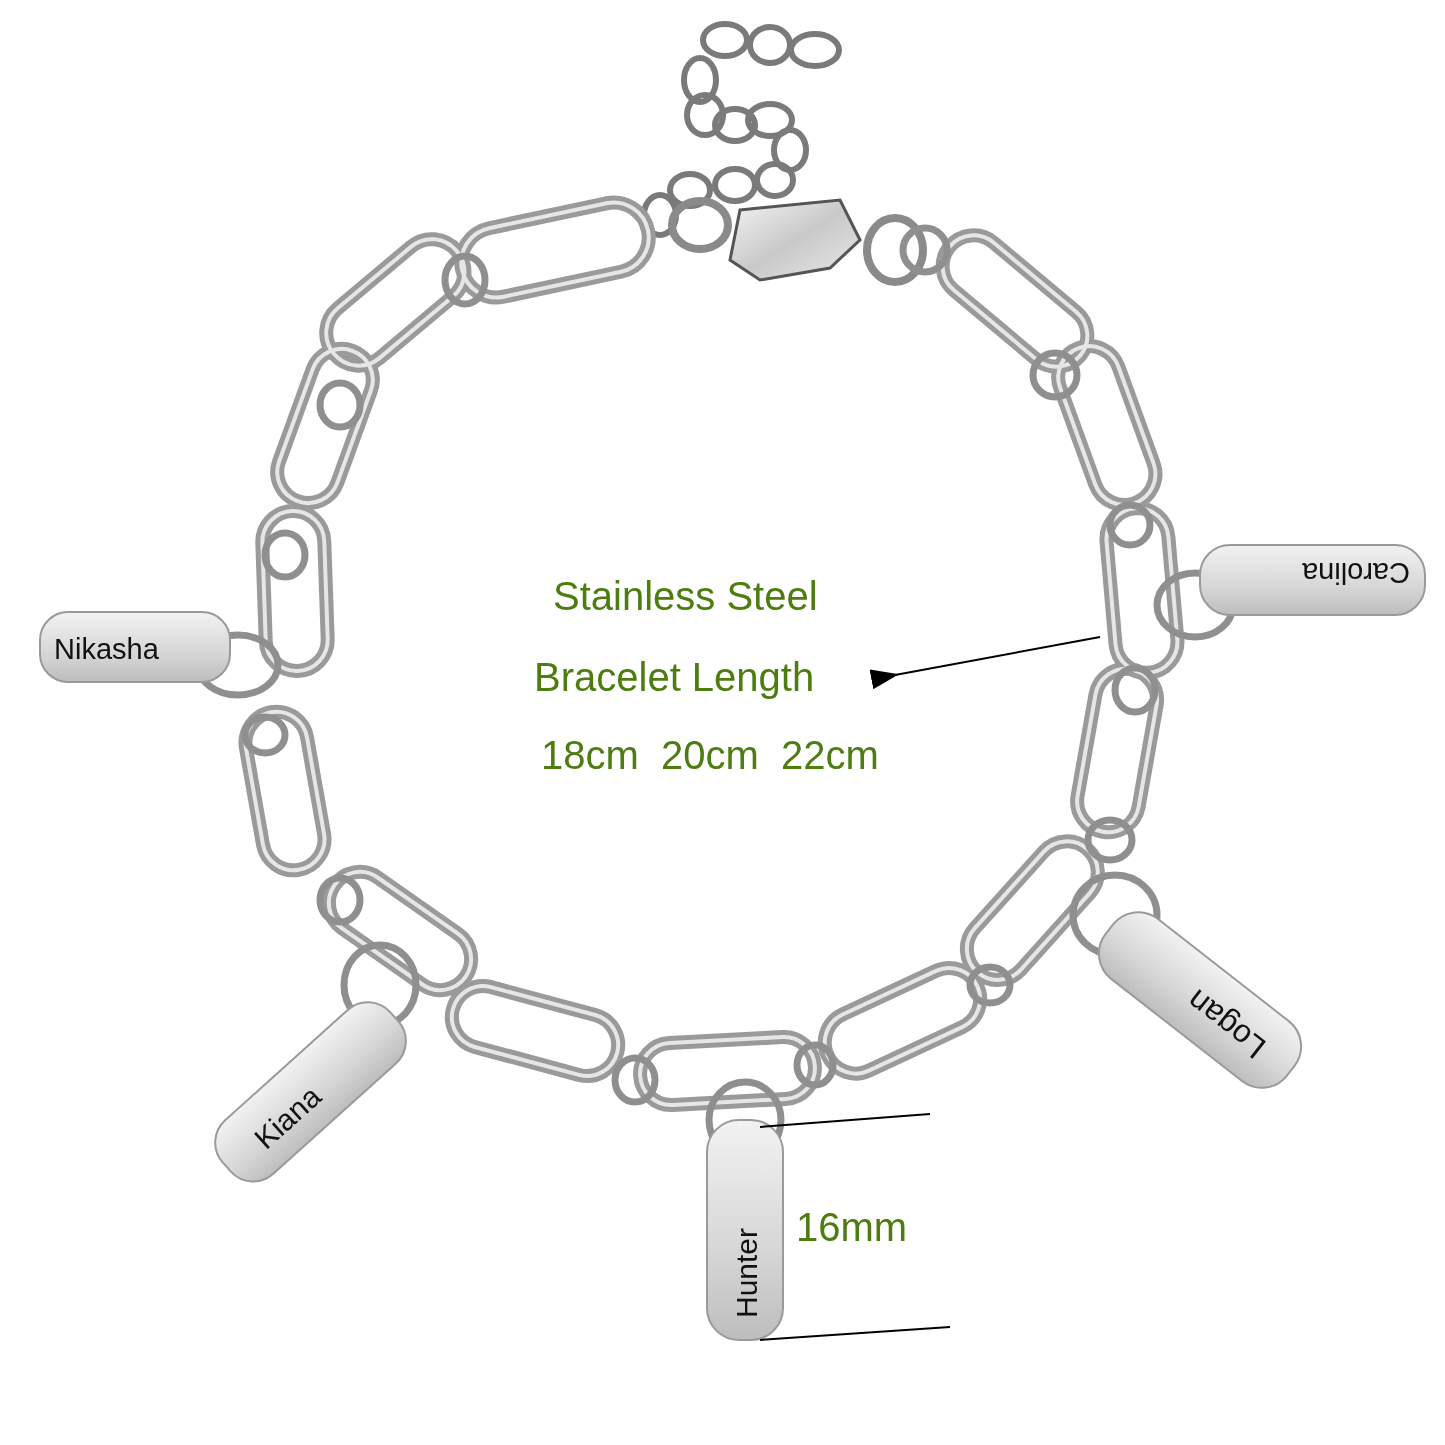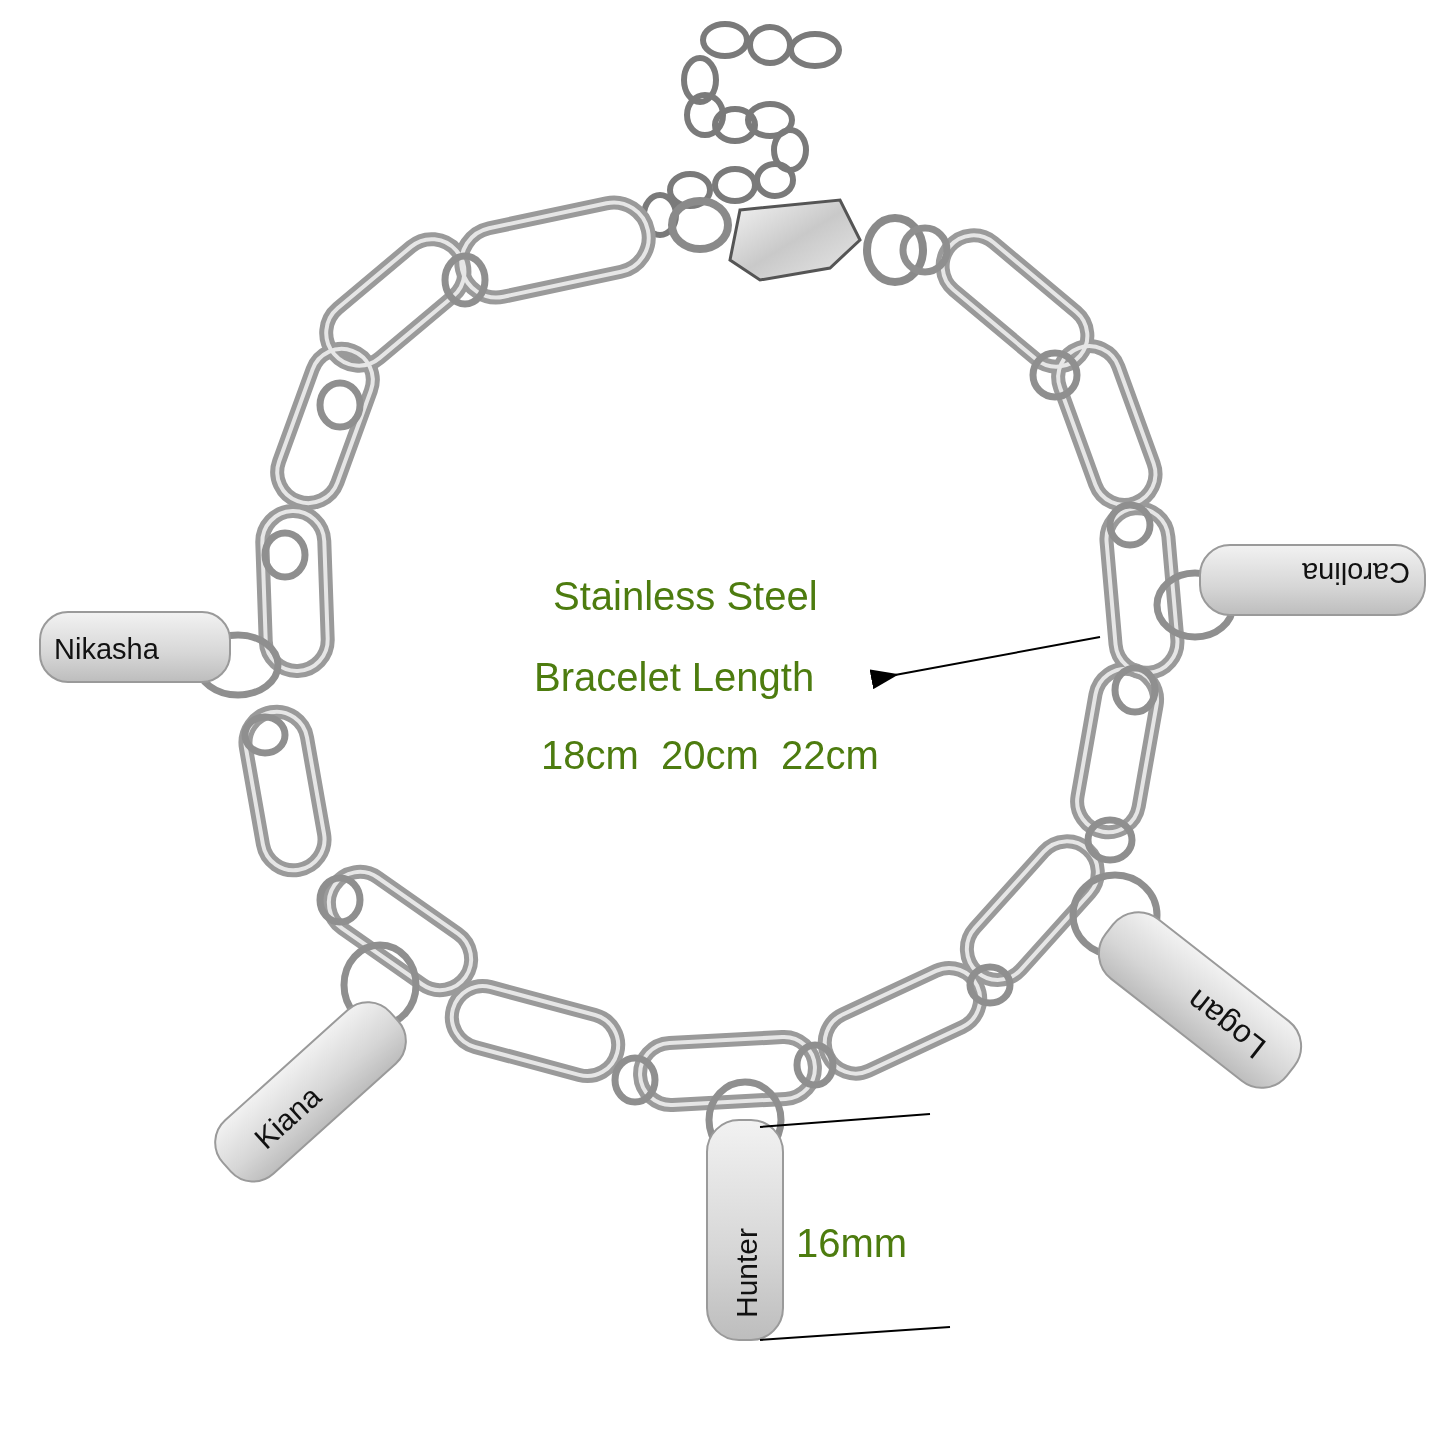--- a/index.html
+++ b/index.html
@@ -131,13 +131,13 @@
 
   <line x1="1100" y1="637" x2="895" y2="675" stroke="#000" stroke-width="2" marker-end="url(#arrowhead)"></line>
 
   <line x1="760" y1="1127" x2="930" y2="1114" stroke="#000" stroke-width="2"></line>
   <line x1="760" y1="1340" x2="950" y2="1327" stroke="#000" stroke-width="2"></line>
 </svg>
 
 <div class="label title" style="left:553px; top:574px;">Stainless Steel</div>
 <div class="label title" style="left:534px; top:655px;">Bracelet Length</div>
 <div class="label title" style="left:521px; top:733px; white-space:pre;margin-left:20px;">18cm  20cm  22cm</div>
-<div class="label title" style="left:796px; top:1205px;margin-top:16px;">16mm</div>
+<div class="label title" style="left:796px; top:1205px;">16mm</div>
 
 </body></html>

